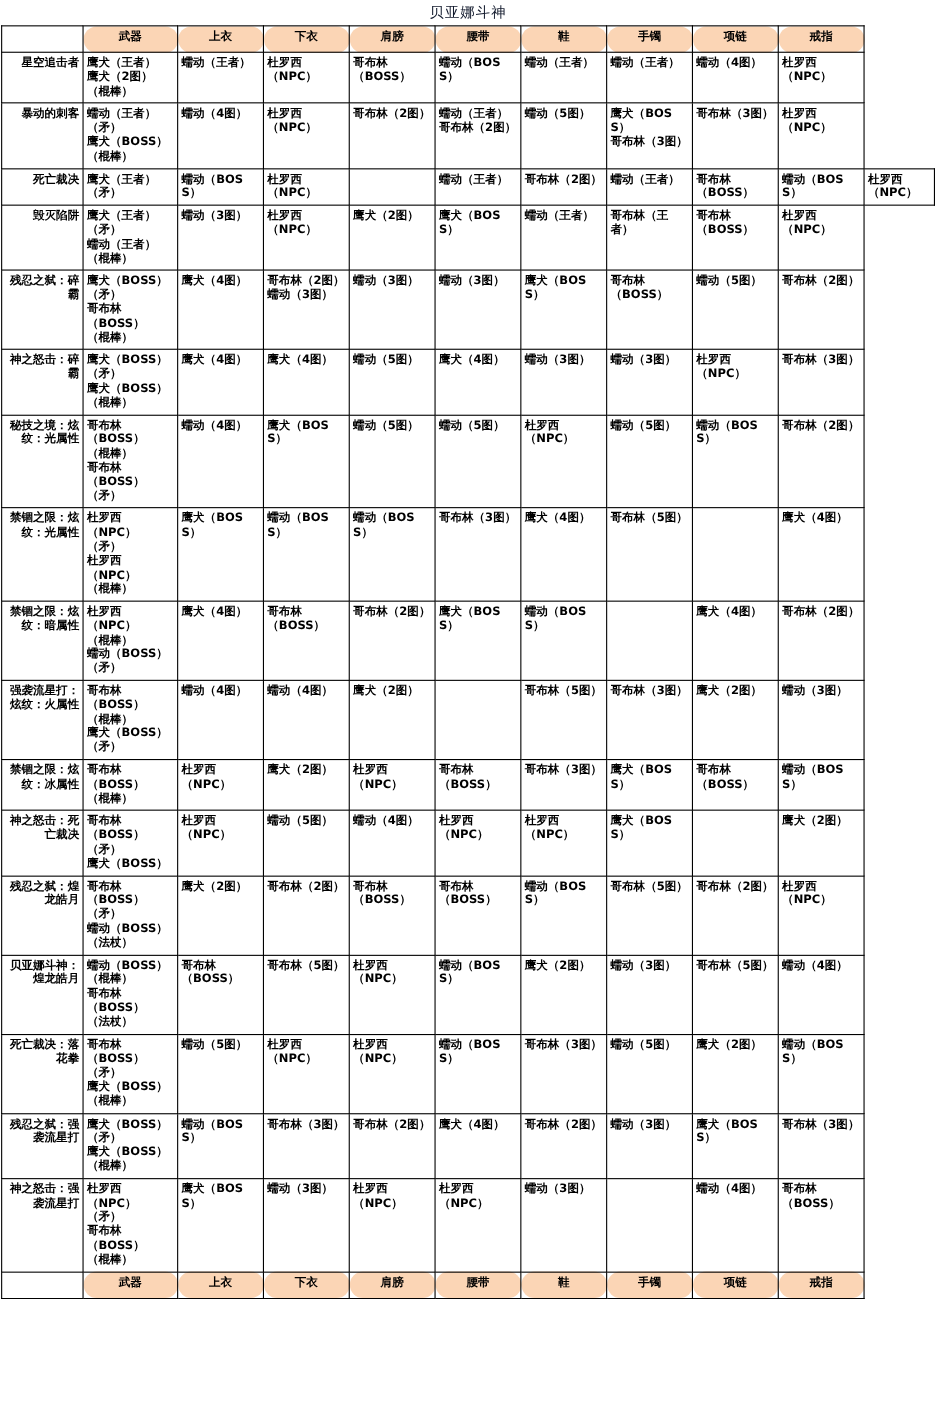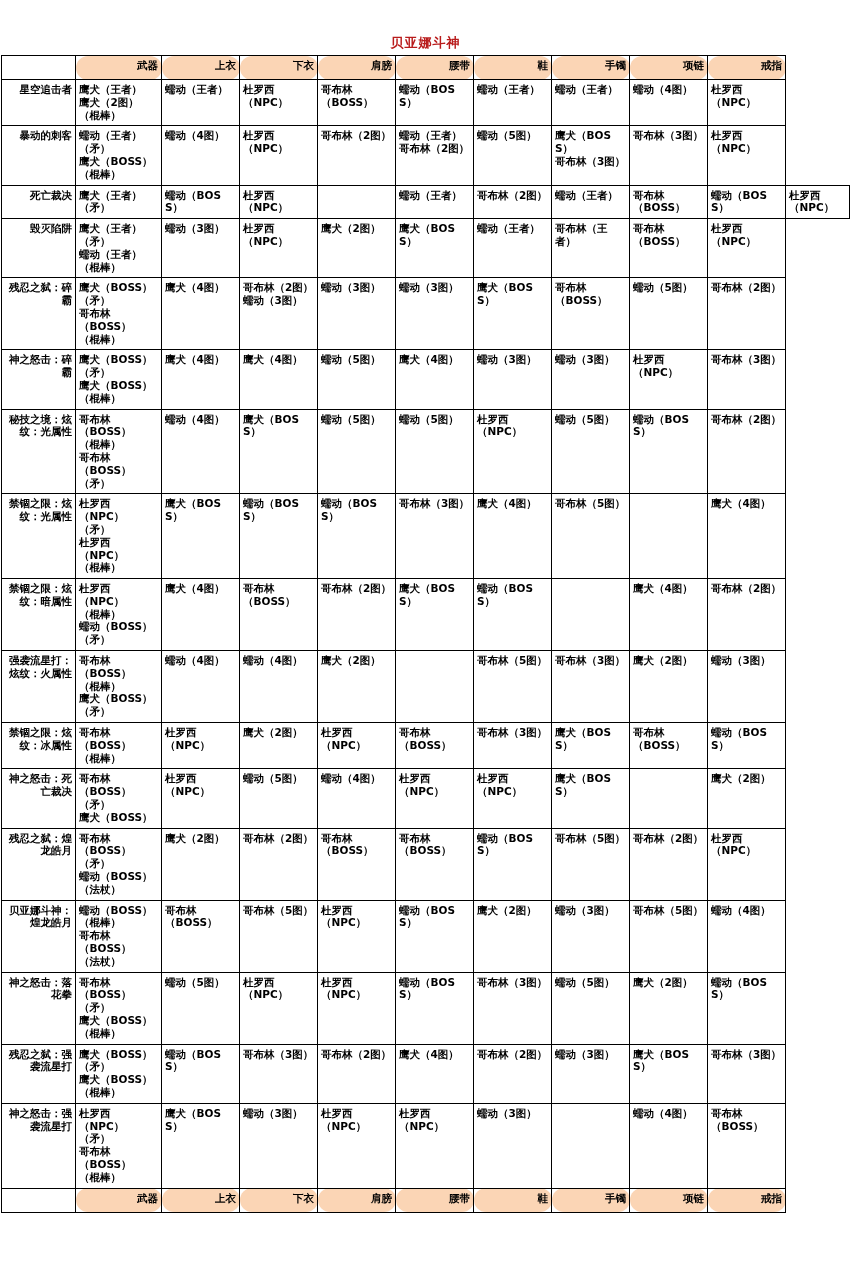--- a/index.html
+++ b/index.html
@@ -11,45 +11,44 @@
     font-family: "DejaVu Sans", "Liberation Sans", sans-serif;
     width: 851px;
   }
   .page {
     width: 851px;
     box-sizing: border-box;
   }
   .doc-title {
     text-align: center;
     font-size: 13px;
-    font-weight: bold;
-    color: #b91c1c;
+    font-weight: normal;
+    color: #0f172a;
     padding: 2px 0 3px 0;
     letter-spacing: 1px;
-    margin-top: 32px;
   }
   table.grid {
     border-collapse: collapse;
     width: 849px;
     margin: 0 1px;
     table-layout: fixed;
   }
   table.grid td, table.grid th {
     border: 1px solid #000000;
     font-size: 10.5px;
     line-height: 1.22;
     vertical-align: top;
     padding: 3px 3px 4px 3px;
     color: #000000;
     font-weight: bold;
     word-break: break-all;
   }
   thead th, tfoot td {
     background: #fbd5b5;
-    text-align: right;
+    text-align: center;
     font-weight: bold;
     height: 16px;
     vertical-align: middle;
     padding: 2px 3px;
     border-radius: 12px;
   }
   th.corner, td.corner {
     background: #ffffff;
     border: 1px solid #000000;
   }
@@ -602,21 +601,21 @@
             <span class="ln">蠕动（3图）</span>
           </td>
           <td class="cell">
             <span class="ln">哥布林（5图）</span>
           </td>
           <td class="cell">
             <span class="ln">蠕动（4图）</span>
           </td>
         </tr>
         <tr>
-          <td class="rowhead">神之怒击：落花拳</td>
+          <td class="rowhead">死亡裁决：落花拳</td>
           <td class="cell">
             <span class="ln">哥布林</span>
             <span class="ln">（BOSS）</span>
             <span class="ln">（矛）</span>
             <span class="ln">鹰犬（BOSS）</span>
             <span class="ln">（棍棒）</span>
           </td>
           <td class="cell">
             <span class="ln">蠕动（5图）</span>
           </td>

